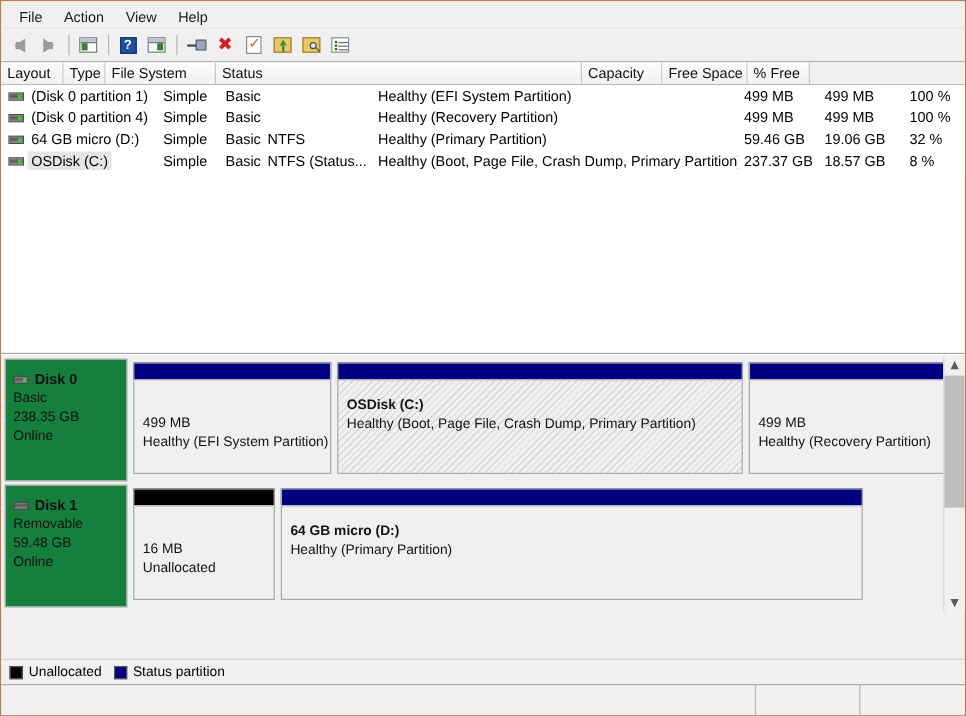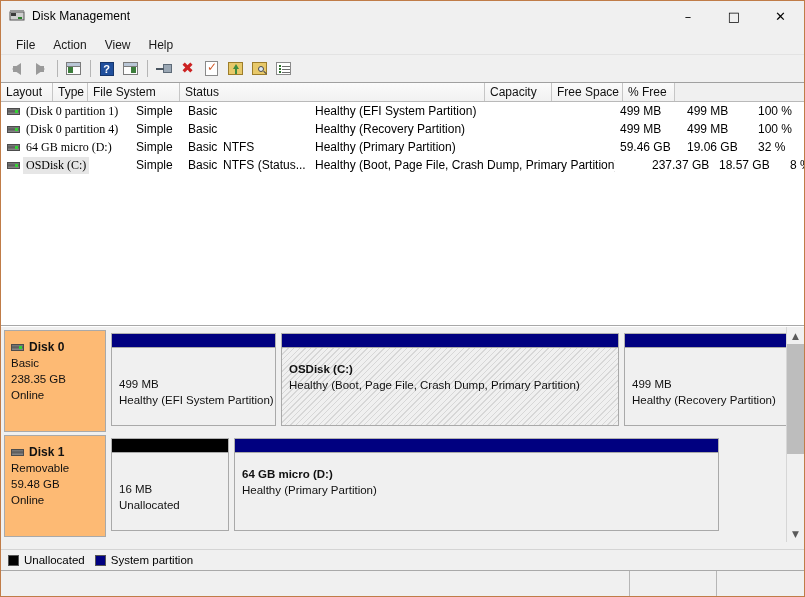--- a/index.html
+++ b/index.html
@@ -279,21 +279,21 @@
   .vrow {
     display: flex;
     height: 18px;
     align-items: center;
     font-size: 12px;
     color: #000;
     white-space: nowrap;
   }
   .vc { box-sizing: border-box; padding-left: 5px; overflow: hidden; }
   .vc.vol { display:flex; align-items:center; padding-left: 6px; }
-  .volname { margin-left: 6px; font-family: Liberation Serif, serif; }
+  .volname { margin-left: 6px; }
   .volname.selected { background:#e6e6e6; padding:1px 3px; margin-left:3px; }
   .drvicon {
     width: 13px; height: 7px;
     background: linear-gradient(to bottom,#7d7d7d 0%,#5a5a5a 45%,#8d8d8d 100%);
     border: 1px solid #4c4c4c;
     position: relative;
     box-sizing: border-box;
     flex: 0 0 auto;
   }
   .drvicon.green::after {
@@ -313,21 +313,21 @@
   .diskrow {
     display: flex;
     height: 102px;
     margin: 3px 0 0 3px;
     box-sizing: border-box;
   }
   .diskinfo {
     width: 102px;
     flex: 0 0 102px;
     border: 1px solid #a9a9a9;
-    background: #fdba74;
+    background: #15803d;
     box-sizing: border-box;
     padding: 8px 0 0 6px;
     font-size: 11.5px;
     line-height: 16px;
     color: #111;
   }
   .diskinfo .dkname {
     font-weight: bold;
     font-size: 12px;
     display: flex;
@@ -441,36 +441,20 @@
   }
   .statusbar .sseg.s1 { flex: 1 1 auto; }
   .statusbar .sseg.s2 { width: 87px; flex: 0 0 87px; }
   .statusbar .sseg.s3 { width: 87px; flex: 0 0 87px; border-right: none; }
 </style>
 </head>
 <body>
 
 <div id="app">
 
-  <div class="titlebar">
-    <div class="title-icon">
-      <svg width="16" height="16" viewBox="0 0 16 16">
-        <rect x="1" y="4" width="14" height="8" fill="#cfcfcf" stroke="#555" stroke-width="1"></rect>
-        <rect x="2" y="5" width="5" height="3" fill="#3a3a3a"></rect>
-        <rect x="9" y="9" width="4" height="2" fill="#2a7d2a"></rect>
-        <rect x="1" y="2" width="14" height="2" fill="#9a9a9a"></rect>
-      </svg>
-    </div>
-    <div class="title-text">Disk Management</div>
-    <div class="wincontrols">
-      <div class="winbtn">–</div>
-      <div class="winbtn">□</div>
-      <div class="winbtn close">✕</div>
-    </div>
-  </div>
 
   <div class="menubar">
     <div class="menuitem">File</div>
     <div class="menuitem">Action</div>
     <div class="menuitem">View</div>
     <div class="menuitem">Help</div>
   </div>
 
   <div class="toolbar">
     <div class="tbtn">
@@ -580,21 +564,21 @@
         </div>
         <div class="vrow">
           <div class="vc vol" style="width: 130px; flex: 0 0 130px;">
             <span class="drvicon green"></span>
             <span class="volname selected">OSDisk (C:)</span>
           </div>
           <div class="vc" style="width: 52px; flex: 0 0 52px;">Simple</div>
           <div class="vc" style="width: 35px; flex: 0 0 35px;">Basic</div>
           <div class="vc" style="width: 92px; flex: 0 0 92px;">NTFS (Status...</div>
           <div class="vc" style="width: 305px; flex: 0 0 305px;">Healthy (Boot, Page File, Crash Dump, Primary Partition)</div>
-          <div class="vc" style="width: 67px; flex: 0 0 67px; margin-left: 32px;">237.37 GB</div>
+          <div class="vc" style="width: 67px; flex: 0 0 67px;">237.37 GB</div>
           <div class="vc" style="width: 71px; flex: 0 0 71px;">18.57 GB</div>
           <div class="vc" style="width: 52px; flex: 0 0 52px;">8 %</div>
         </div>
       </div>
   </div>
 
   <div class="graphpane">
     <div id="disks">
         <div class="diskrow">
           <div class="diskinfo">
@@ -665,21 +649,21 @@
     </div>
   </div>
 
   <div class="legend">
     <div class="lg">
       <span class="lgsw" id="lgsw0" style="background: rgb(0, 0, 0);"></span>
       <span>Unallocated</span>
     </div>
     <div class="lg">
       <span class="lgsw" id="lgsw1" style="background: rgb(0, 0, 128);"></span>
-      <span>System partition</span>
+      <span>Status partition</span>
     </div>
   </div>
 
   <div class="statusbar">
     <div class="sseg s1"></div>
     <div class="sseg s2"></div>
     <div class="sseg s3"></div>
   </div>
 
 </div>

